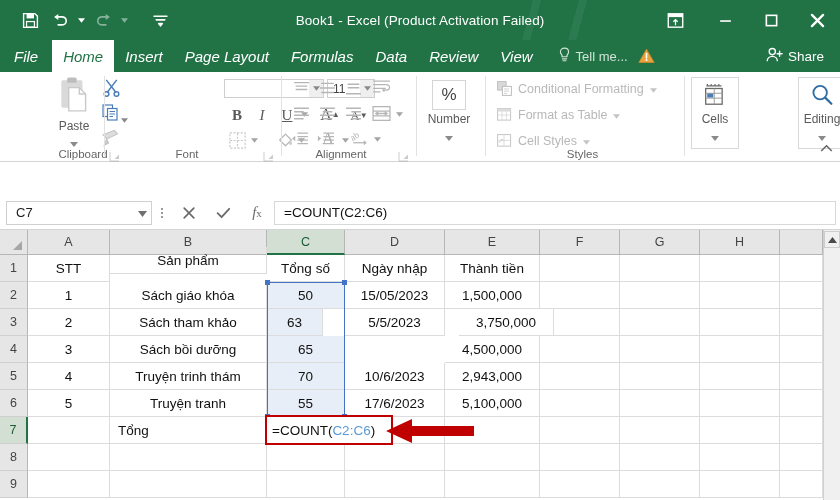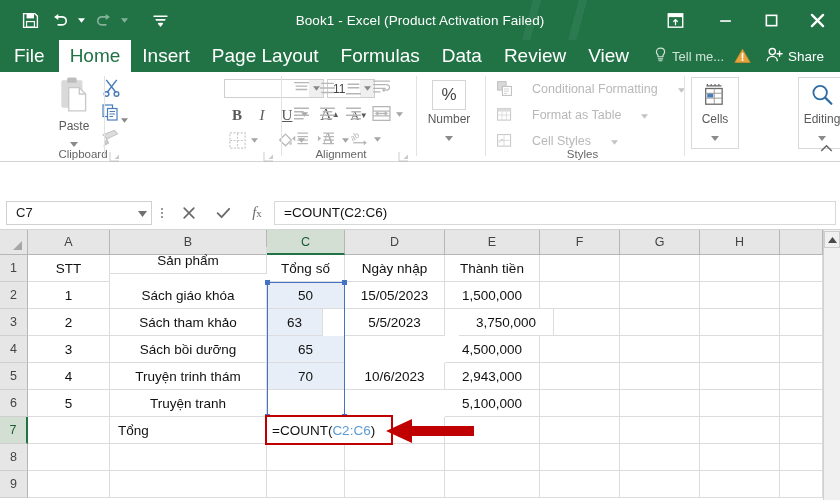--- a/index.html
+++ b/index.html
@@ -41,21 +41,21 @@
   .wc { width: 46px; height: 40px; display: flex; align-items: center; justify-content: center; color: #fff; }
   .wc.ribbonopt { width: 54px; }
 
   
   .tabbar {
     position: absolute; left: 0; top: 40px; width: 840px; height: 32px;
     background: #217346; display: flex; align-items: flex-end;
   }
   .tab {
     height: 32px; padding: 0 11px; display: flex; align-items: center;
-    color: #fff; font-size: 19px; white-space: nowrap;
+    color: #fff; font-size: 15px; white-space: nowrap; font-style: italic;
   }
   .tab.active { background: #ffffff; color: #217346; font-weight: 400; }
   .tab.file { padding: 0 14px; }
   .tellme {
     margin-left: 14px; display: flex; align-items: center; gap: 5px;
     color: #cfe3d6; font-size: 13px; height: 32px;
   }
   .warn-tri { margin-left: 10px; display:flex; align-items:center; height:32px;}
   .share {
     position: absolute; right: 8px; bottom: 0; height: 32px;
@@ -96,21 +96,21 @@
     background: #efefef; display: flex; align-items: center; justify-content: center;
   }
   .fbtn {
     position: absolute; display: flex; align-items: center; justify-content: center;
     color: #5a5a5a;
   }
   .serif { font-family: "Liberation Serif", serif; }
 
   
   .style-row {
-    position: absolute; display: flex; align-items: center; gap: 20px;
+    position: absolute; display: flex; align-items: center; gap: 6px;
     font-size: 12.5px; color: #b8b8b8; white-space: nowrap;
   }
   .sq-icon { width: 15px; height: 15px; flex: none; }
 
   
   .bigbtn {
     position: absolute; top: 5px; width: 48px; height: 72px;
     display: flex; flex-direction: column; align-items: center;
     border: 1px solid transparent;
   }
@@ -420,20 +420,21 @@
             <path d="M0 0h8L4 5z" fill="#a5a5a5"></path>
           </svg>
       </div>
       <div class="fbtn serif" style="left:214px; top:56px; width:20px; height:22px; font-size:16px; color:#a8a8a8;">A</div>
       <div class="fbtn" style="left:236px; top:62px; width:11px; height:12px;">
         <svg width="7" height="5" viewBox="0 0 8 5">
             <path d="M0 0h8L4 5z" fill="#a5a5a5"></path>
           </svg>
       </div>
 
+      <div class="rgroup-label" style="left:8px; width:150px;">Font</div>
       <div class="dlg" style="right:6px;">
         <svg width="11" height="11" viewBox="0 0 11 11">
             <path d="M1 1v9h9" fill="none" stroke="#999" stroke-width="1"></path>
             <path d="M10 3.5 5.5 8 10 8z" fill="#999"></path>
           </svg>
       </div>
     </div>
     <div class="rdiv" style="left:281px;"></div>
 
     <div class="rgroup" style="left:281px; width:134px;">
@@ -736,20 +737,22 @@
     <div class="cell c tint" style="left:267px; top:133px; width:78px; height:27px;">70</div>
     <div class="cell c" style="left:345px; top:133px; width:100px; height:27px;">10/6/2023</div>
     <div class="cell c" style="left:445px; top:133px; width:95px;  height:27px;">2,943,000</div>
     <div class="cell" style="left:540px; top:133px; width:80px;  height:27px;"></div>
     <div class="cell" style="left:620px; top:133px; width:80px;  height:27px;"></div>
     <div class="cell" style="left:700px; top:133px; width:80px;  height:27px;"></div>
     <div class="cell" style="left:780px; top:133px; width:43px;  height:27px;"></div>
 
     <div class="cell c" style="left:28px;  top:160px; width:82px;  height:27px;">5</div>
     <div class="cell c" style="left:110px; top:160px; width:157px; height:27px;">Truyện tranh</div>
+    <div class="cell c tint" style="left:267px; top:160px; width:78px; height:27px;">55</div>
+    <div class="cell c" style="left:345px; top:160px; width:100px; height:27px;">17/6/2023</div>
     <div class="cell c" style="left:445px; top:160px; width:95px;  height:27px;">5,100,000</div>
     <div class="cell" style="left:540px; top:160px; width:80px;  height:27px;"></div>
     <div class="cell" style="left:620px; top:160px; width:80px;  height:27px;"></div>
     <div class="cell" style="left:700px; top:160px; width:80px;  height:27px;"></div>
     <div class="cell" style="left:780px; top:160px; width:43px;  height:27px;"></div>
 
     <div class="cell c" style="left:28px;  top:187px; width:82px;  height:27px;"></div>
     <div class="cell l" style="left:110px; top:187px; width:157px; height:27px; padding-left:8px;">Tổng</div>
     <div class="cell" style="left:267px; top:187px; width:78px;  height:27px;"></div>
     <div class="cell" style="left:345px; top:187px; width:100px; height:27px;"></div>

